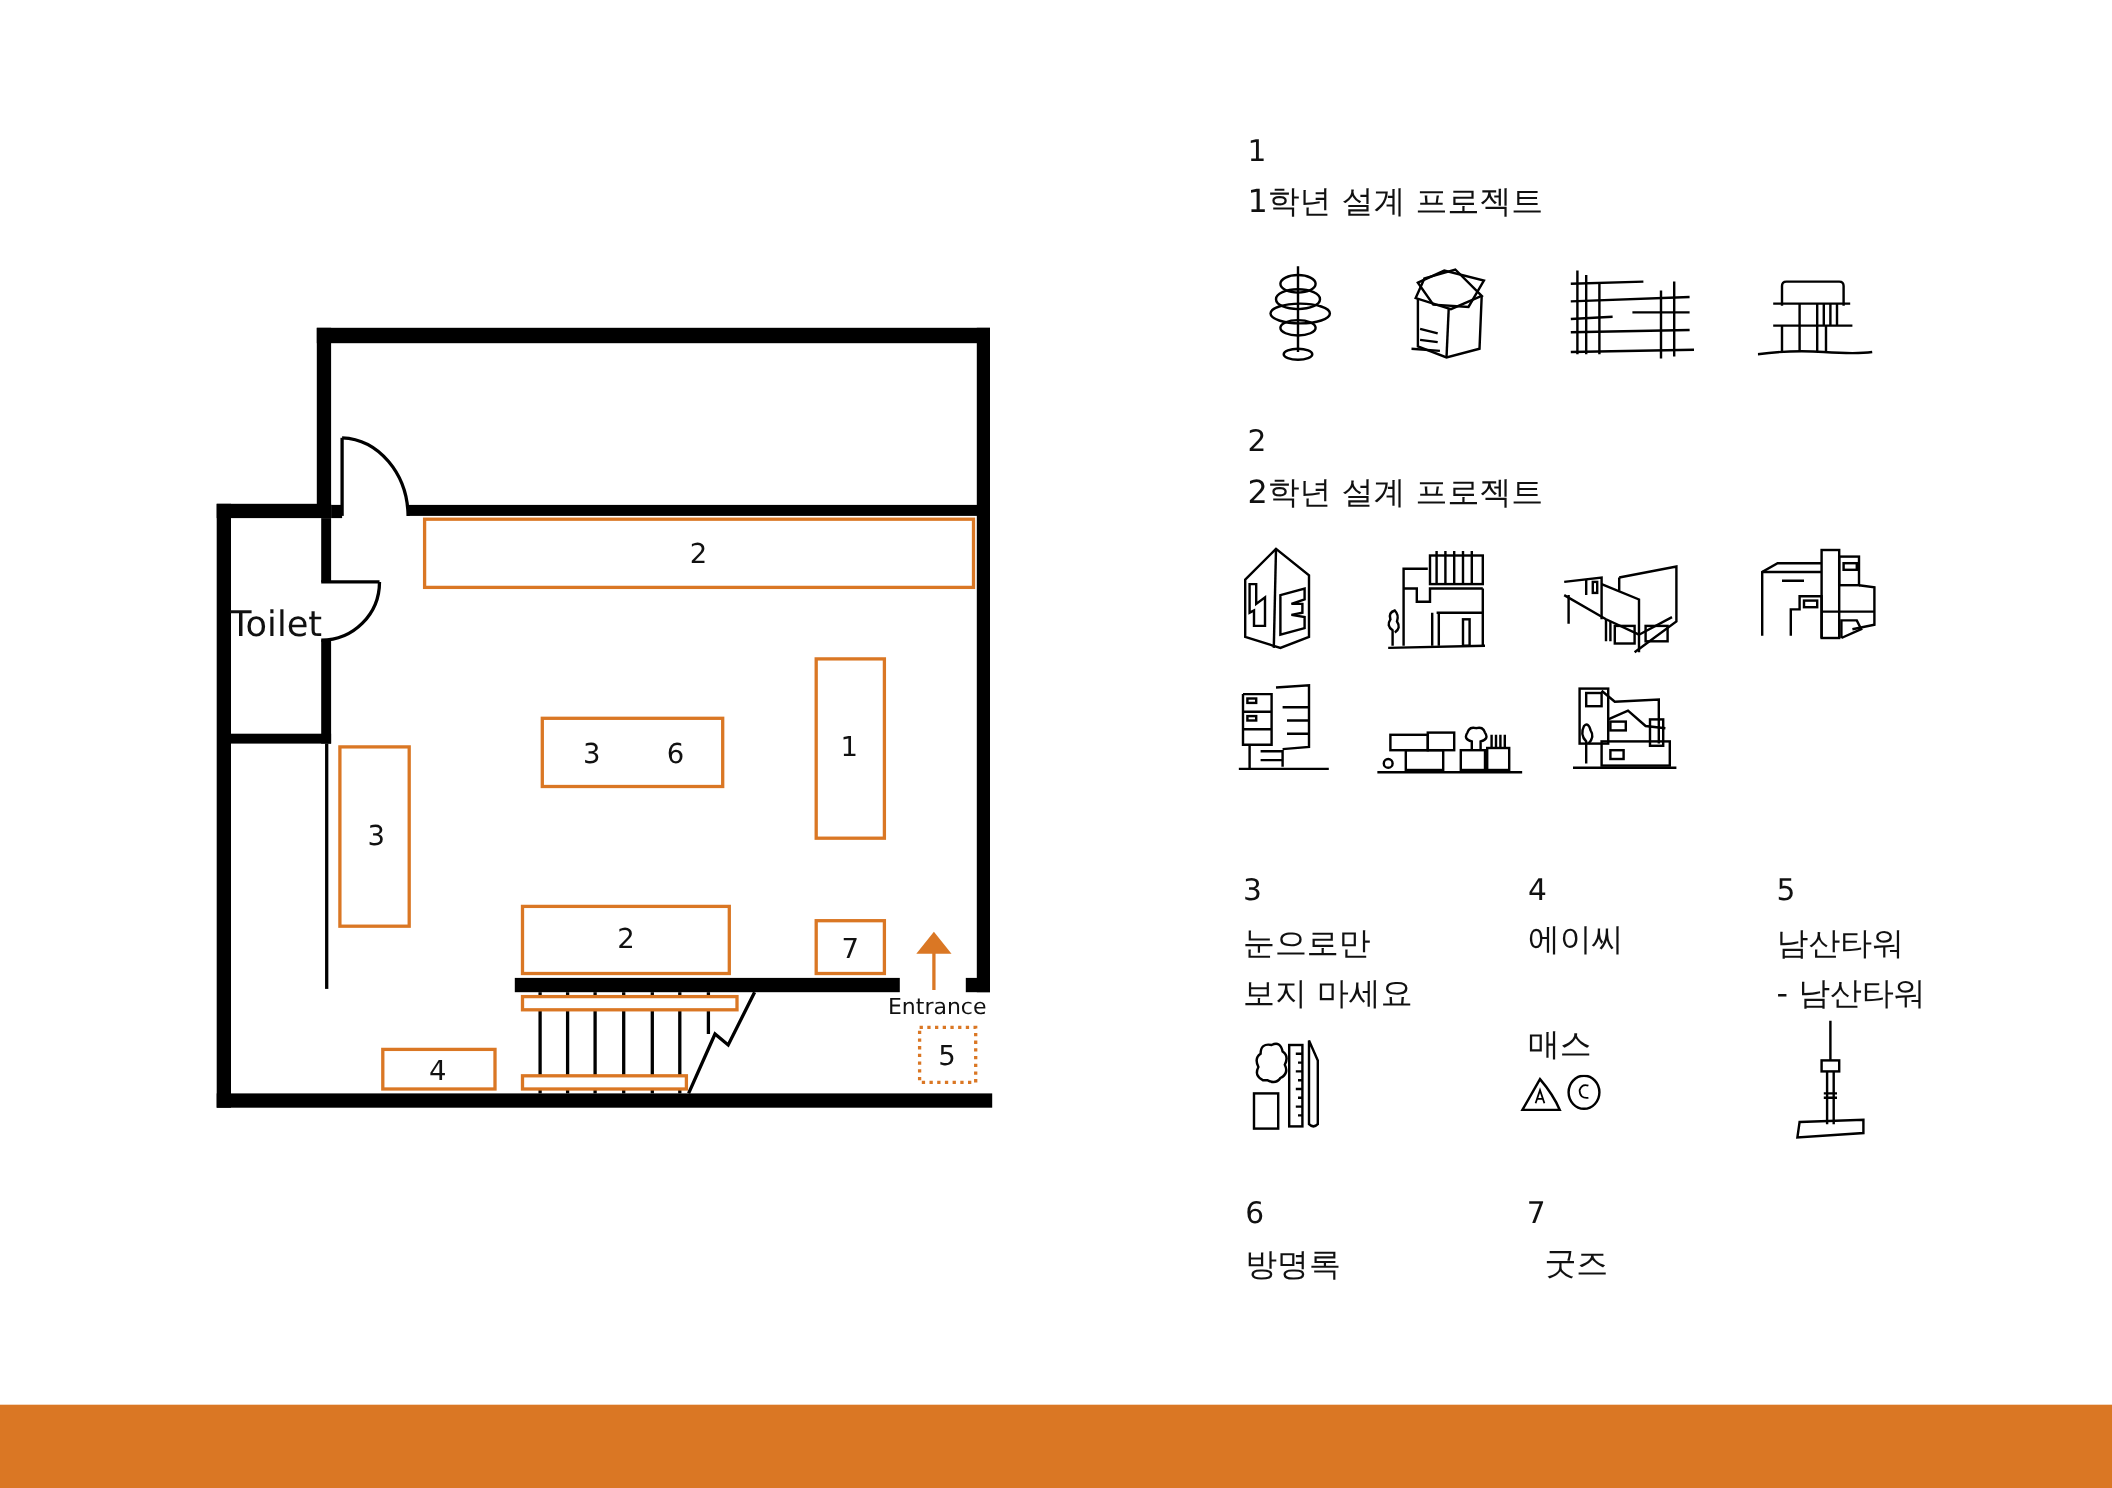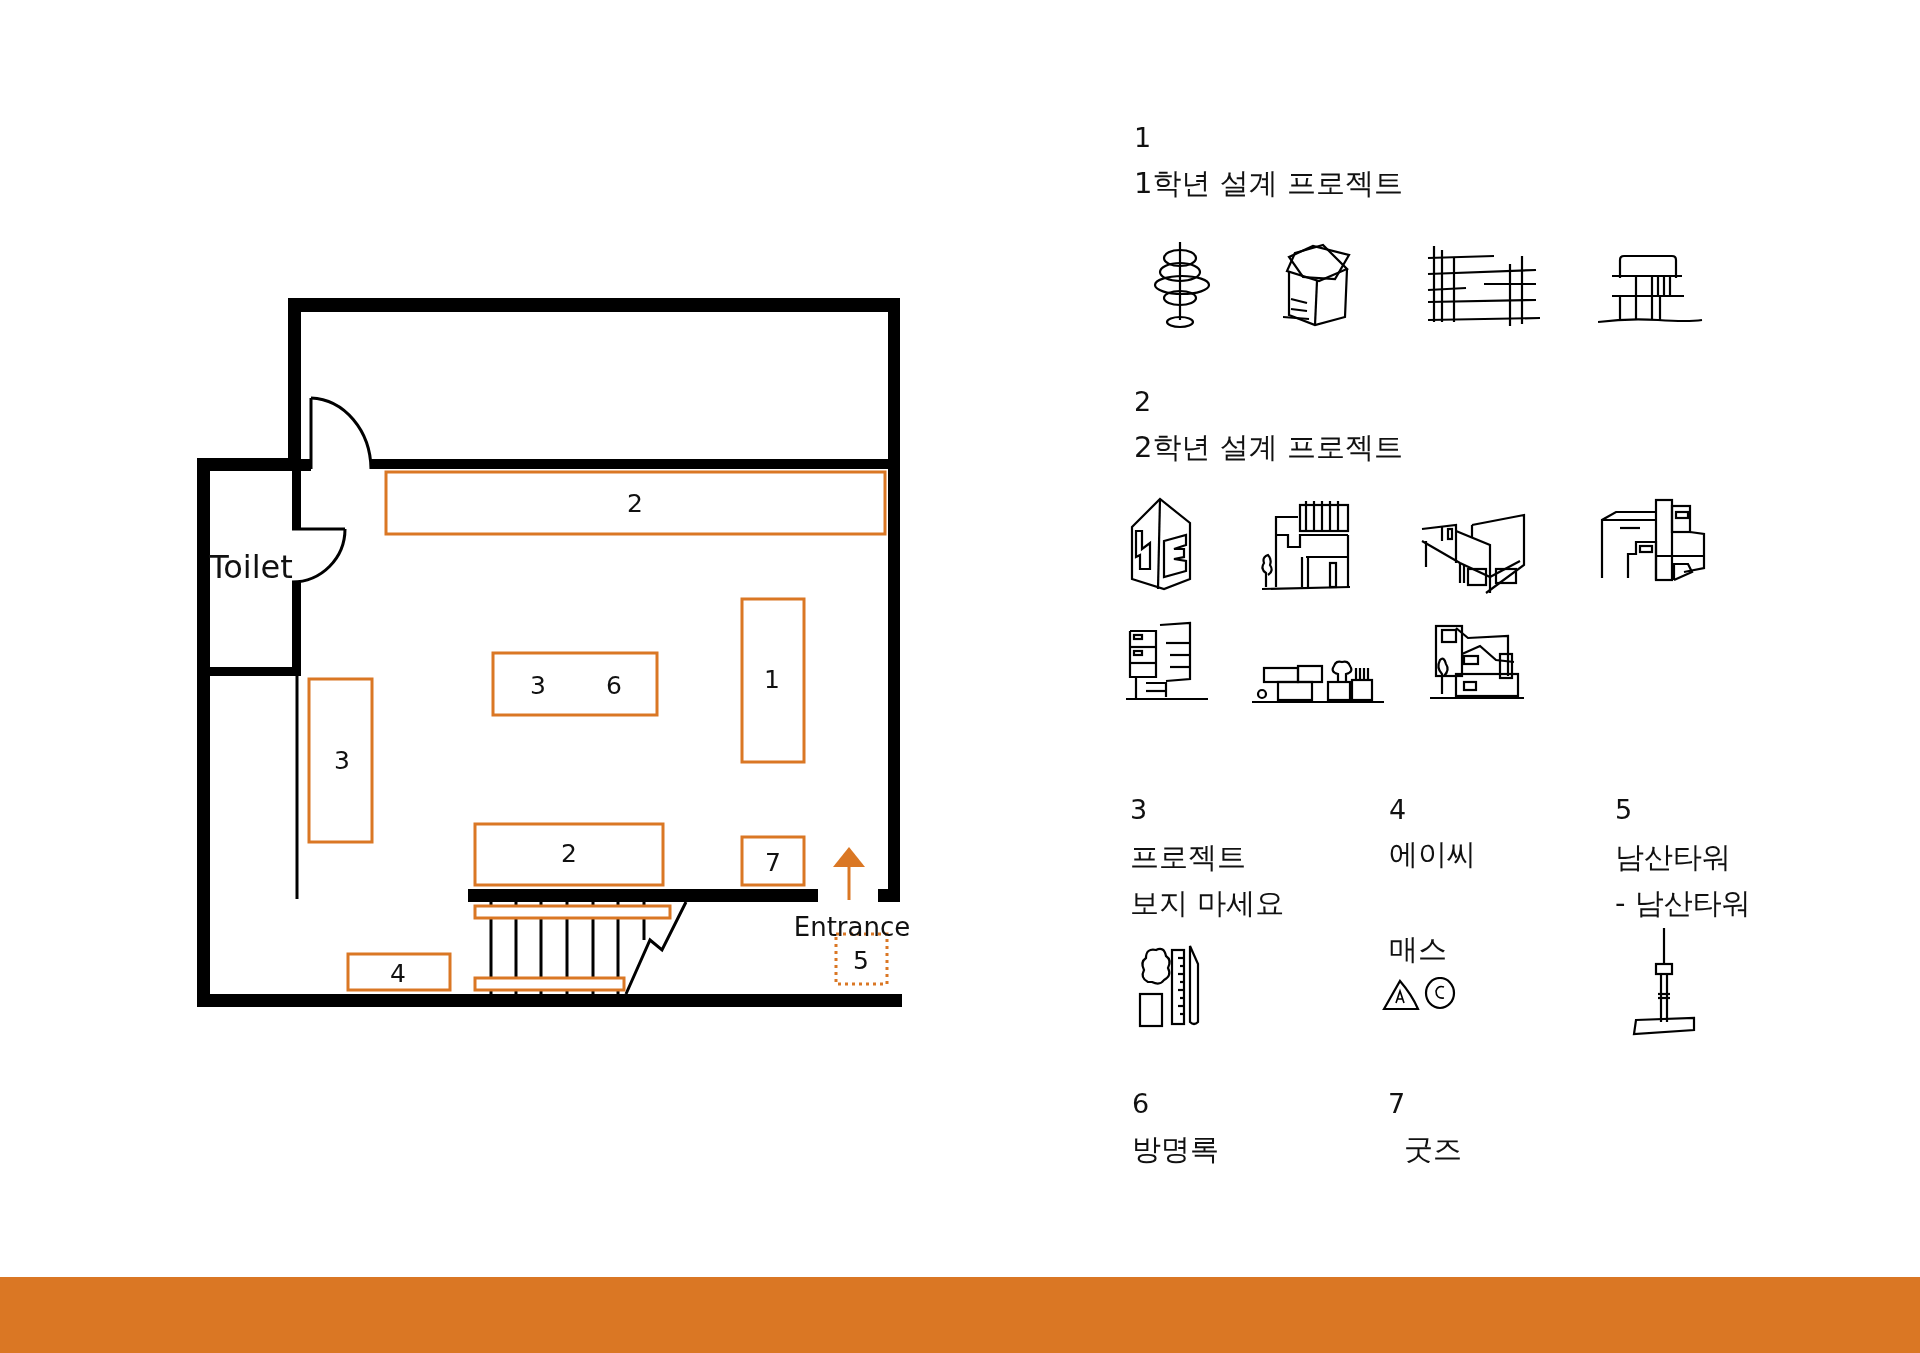--- a/index.html
+++ b/index.html
@@ -1,20 +1,20 @@
 <!DOCTYPE html>
 <html><head>
 <meta charset="utf-8">
 <style>
   html, body { margin:0; padding:0; background:#ffffff; }
   body { width:1920px; height:1353px; position:relative; overflow:hidden;
          font-family:"DejaVu Sans","Liberation Sans",sans-serif; color:#1a1a1a; }
   #plan { position:absolute; left:0; top:0; }
   .plan-label { position:absolute; font-size:25px; line-height:1; color:#111; transform:translate(-50%,-50%); white-space:nowrap; }
-  .plan-label.small { font-size:26px;margin-top:12px; }
+  .plan-label.small { font-size:20px; }
   .legend-num { position:absolute; font-size:27px; line-height:1; color:#111; }
   .legend-text { position:absolute; font-size:29px; line-height:1.2; color:#111; white-space:nowrap; letter-spacing:0px; }
   .icon { position:absolute; }
   .footer-bar { position:absolute; left:0; top:1277px; width:1920px; height:76px; background:#DA7724; }
 </style>
 </head>
 <body>
 
 <div>
 <svg id="plan" width="960" height="1060" viewBox="0 0 960 1060">
@@ -261,21 +261,21 @@
       <rect x="34" y="32" width="14" height="8"></rect>
       <rect x="70" y="30" width="12" height="24"></rect>
       <rect x="26" y="50" width="62" height="22"></rect>
       <rect x="34" y="58" width="12" height="8"></rect>
       <path d="M12 70 L12 50 Q6 44 10 36 Q14 32 16 40 Q20 46 14 52"></path>
       <line x1="0" y1="74" x2="94" y2="74"></line>
     </g>
   </svg>
 
   <span class="legend-num" style="left:1130px;top:796px;">3</span>
-  <span class="legend-text" style="left:1130px;top:840px;">프로젝트</span>
+  <span class="legend-text" style="left:1130px;top:840px;">눈으로만</span>
   <span class="legend-text" style="left:1130px;top:886px;">보지 마세요</span>
   <svg class="icon" style="left:1138px;top:944px;" width="70" height="86" viewBox="0 0 70 86">
     <g fill="none" stroke="#000" stroke-width="2.2">
       <path d="M10 38 Q2 34 6 26 Q2 18 8 14 Q8 4 18 6 Q26 2 28 12 Q34 16 30 24 Q34 32 26 36 Q22 42 14 38 Z"></path>
       <rect x="2" y="50" width="22" height="32"></rect>
       <rect x="34" y="6" width="12" height="74"></rect>
       <line x1="40" y1="14" x2="46" y2="14"></line>
         <line x1="42" y1="22" x2="46" y2="22"></line>
         <line x1="40" y1="30" x2="46" y2="30"></line>
         <line x1="42" y1="38" x2="46" y2="38"></line>

